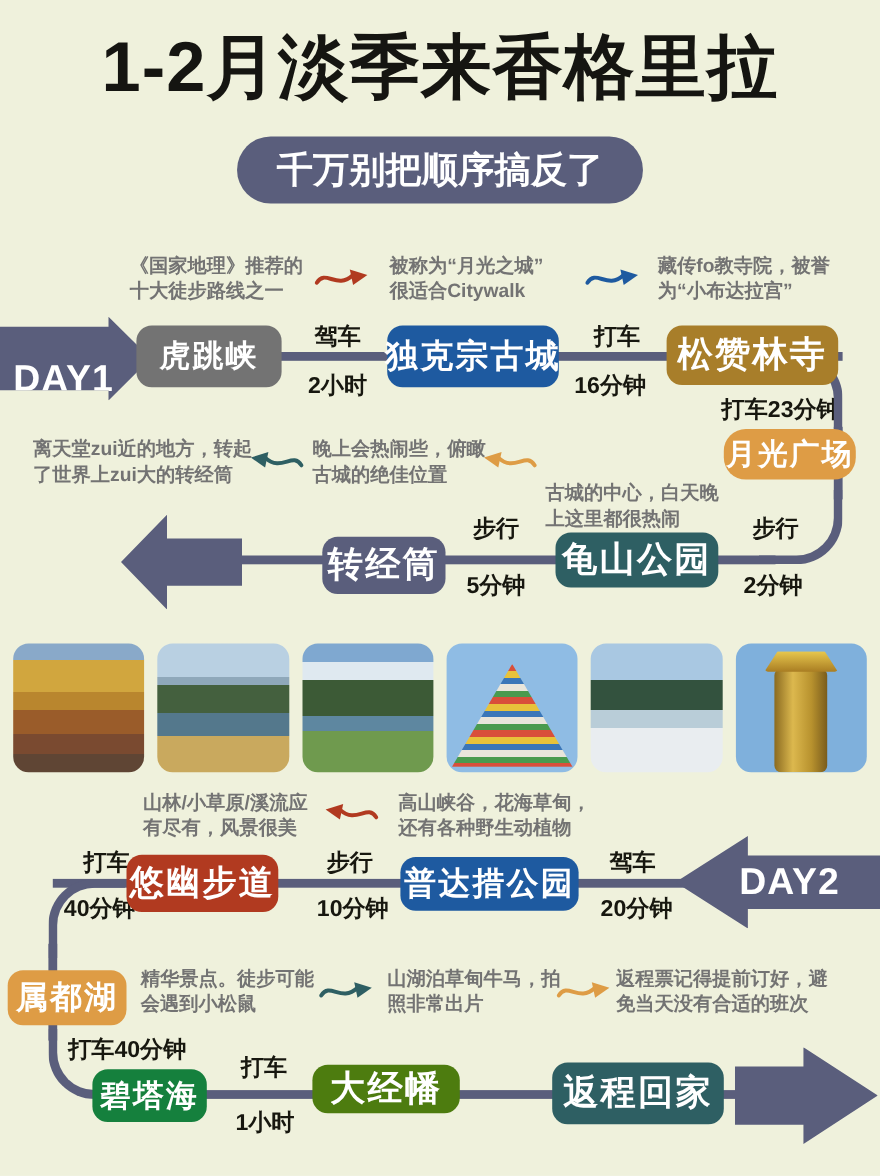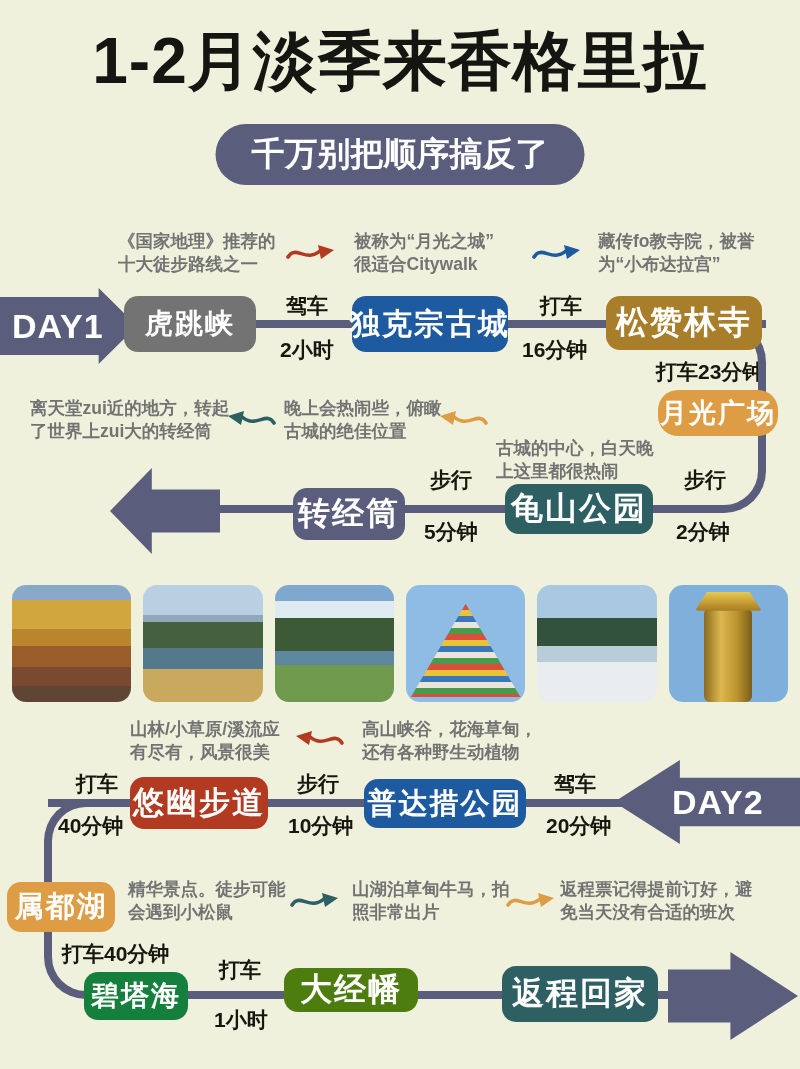--- a/index.html
+++ b/index.html
@@ -33,21 +33,21 @@
   .line{position:absolute;background:#5a5e7c;z-index:1;}
   .elbow{position:absolute;box-sizing:border-box;z-index:1;border:0 solid #5a5e7c;}
   .elbow.tr{border-top-width:8px;border-right-width:8px;border-top-right-radius:42px;}
   .elbow.br{border-bottom-width:8px;border-right-width:8px;border-bottom-right-radius:42px;}
   .elbow.tl{border-top-width:8px;border-left-width:8px;border-top-left-radius:42px;}
   .elbow.bl{border-bottom-width:8px;border-left-width:8px;border-bottom-left-radius:42px;}
   .bigarrow{
     position:absolute;background:#5a5e7c;display:flex;align-items:center;
     color:#fff;font-size:34px;font-weight:900;letter-spacing:1px;z-index:2;
   }
-  .bigarrow.right-head{clip-path:polygon(0 12%,72% 12%,72% 0,100% 50%,72% 100%,72% 88%,0 88%);padding-left:12px;}
+  .bigarrow.right-head{clip-path:polygon(0 12%,72% 12%,72% 0,100% 50%,72% 100%,72% 88%,0 88%);padding-left:12px;align-items:flex-end;}
   .bigarrow.left-head{clip-path:polygon(100% 21%,27% 21%,27% 0,0 50%,27% 100%,27% 79%,100% 79%);padding-left:58px;}
   .bigarrow.plain-left{clip-path:polygon(100% 25%,38% 25%,38% 0,0 50%,38% 100%,38% 75%,100% 75%);}
   .bigarrow.plain-right{clip-path:polygon(0 20%,48% 20%,48% 0,100% 50%,48% 100%,48% 80%,0 80%);}
   .squig{position:absolute;z-index:2;display:inline-block;width:54px;height:28px;}
   .squig svg{display:block;width:100%;height:100%;}
   .squig.flip{transform:scaleX(-1);}
   .photos{
     position:absolute;top:585px;left:0;width:800px;height:117px;
     display:flex;gap:12px;padding:0 12px;box-sizing:border-box;
   }
@@ -169,21 +169,21 @@
   <div class="elbow tl" style="left:44px;top:799px;width:70px;height:72px;"></div>
   <div class="line" style="left:44px;top:858px;width:8px;height:88px;"></div>
   <div class="elbow bl" style="left:44px;top:935px;width:70px;height:64px;"></div>
 
   <div class="bigarrow left-head" style="left:614px;top:760px;width:186px;height:84px;">
       <span>DAY2</span>
     </div>
 
   <div class="leg" style="left:76px;top:770px;">打车</div>
   <div class="leg" style="left:58px;top:812px;">40分钟</div>
-  <div class="stop" style="left: 130px; top: 777px; width: 138px; height: 52px; font-size: 31px; background: rgb(177, 58, 32);">悠幽步道</div>
+  <div class="stop" style="left: 115px; top: 777px; width: 138px; height: 52px; font-size: 31px; background: rgb(177, 58, 32);">悠幽步道</div>
   <div class="leg" style="left:297px;top:770px;">步行</div>
   <div class="leg" style="left:288px;top:812px;">10分钟</div>
   <div class="stop" style="left: 364px; top: 779px; width: 162px; height: 49px; font-size: 29px; background: rgb(30, 90, 160);">普达措公园</div>
   <div class="leg" style="left:554px;top:770px;">驾车</div>
   <div class="leg" style="left:546px;top:812px;">20分钟</div>
 
   <div class="stop" style="left: 7px; top: 882px; width: 108px; height: 50px; font-size: 29px; background: rgb(222, 156, 69);">属都湖</div>
   <div class="note" style="left:128px;top:878px;">精华景点。徒步可能
 会遇到小松鼠</div>
   <span class="squig" style="left: 288px; top: 886px; color: rgb(46, 95, 99);">

